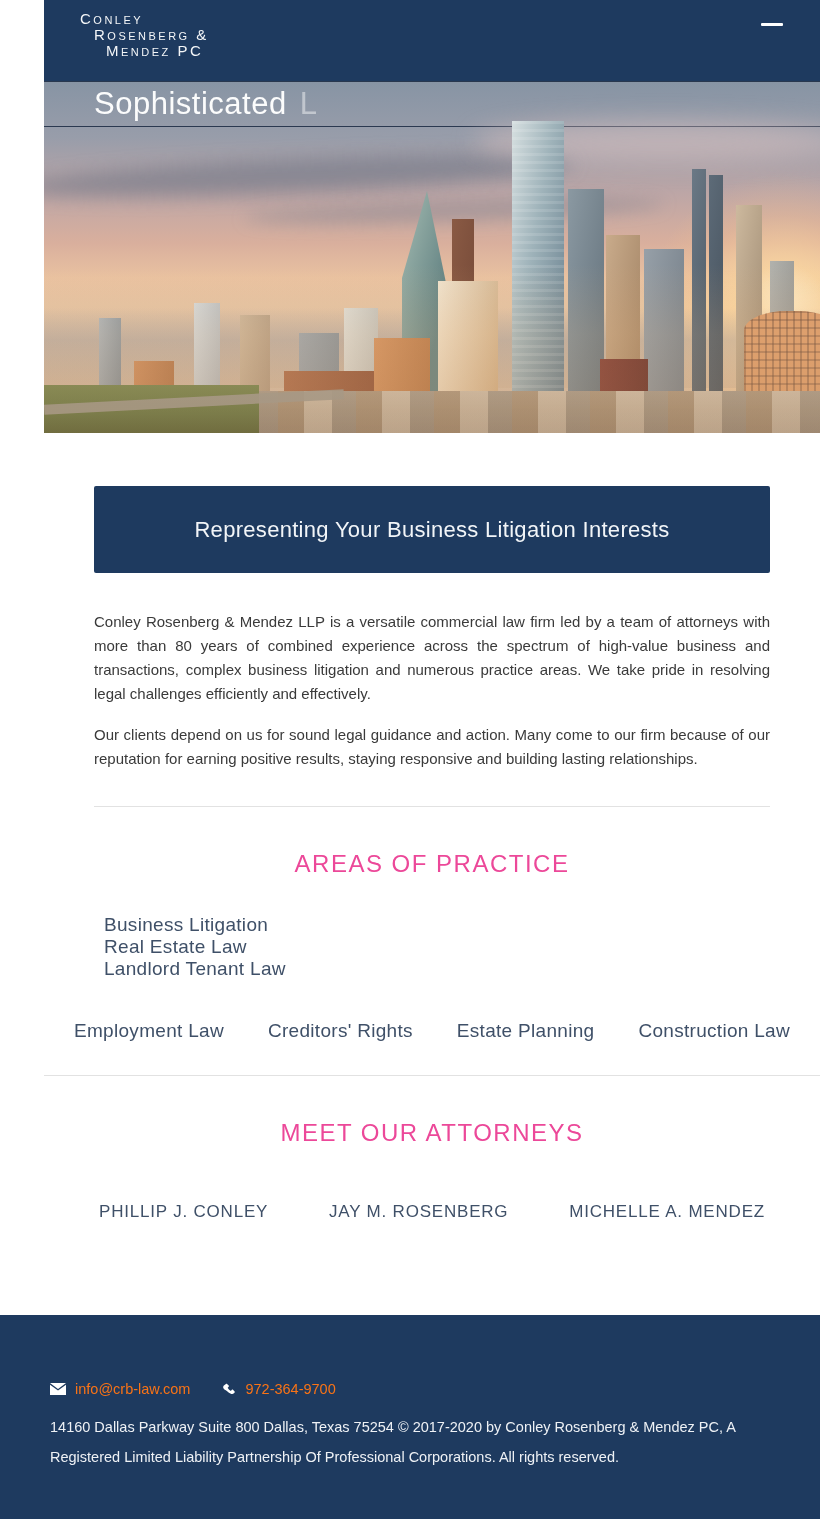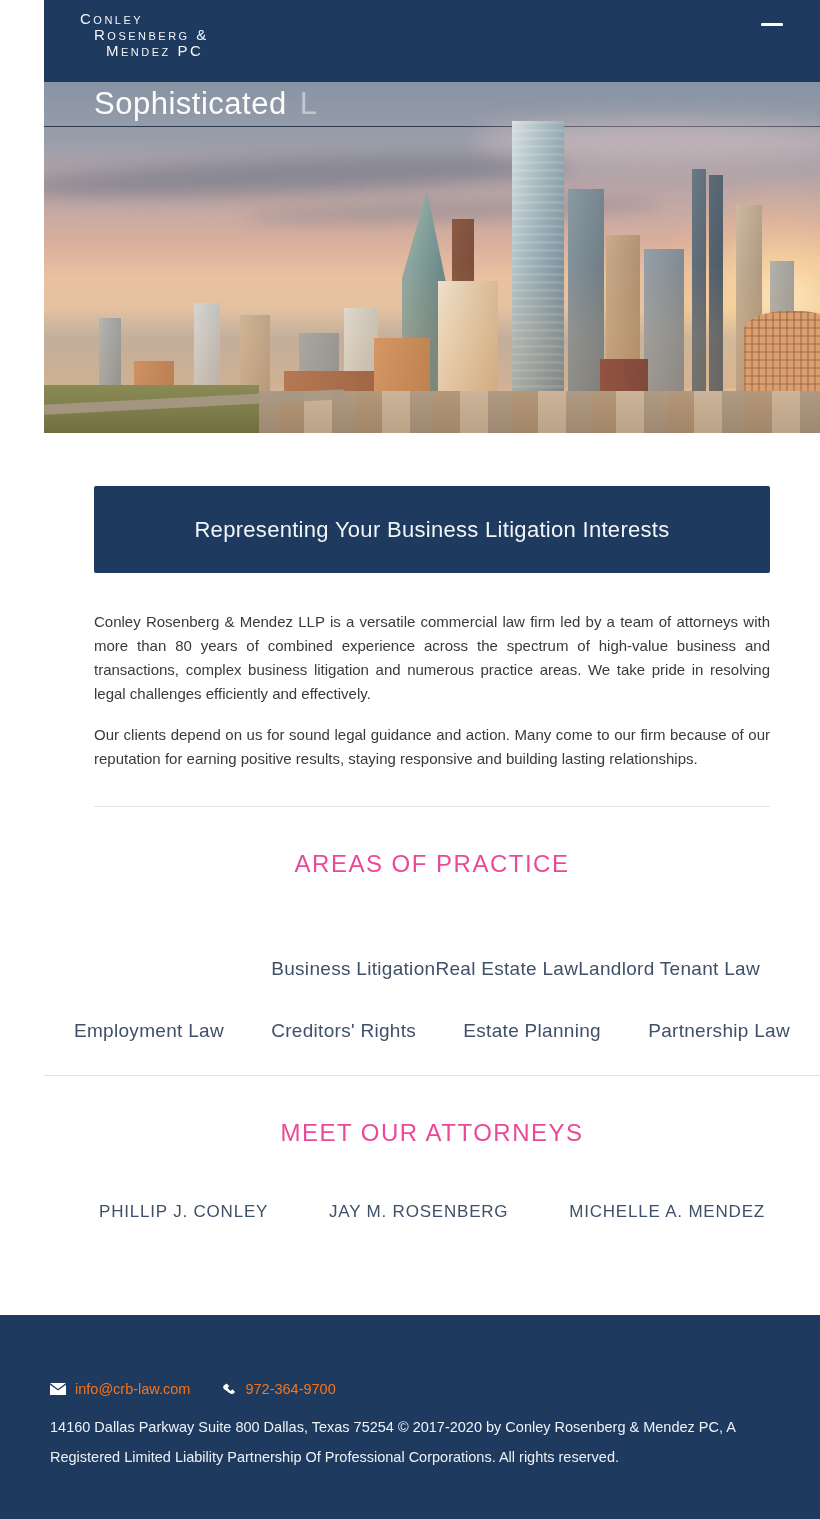--- a/index.html
+++ b/index.html
@@ -56,21 +56,21 @@
   .banner { margin:53px 50px 0 50px; height:87px; background:#1e3a5f; border-radius:2px;
     display:flex; align-items:center; justify-content:center; }
   .banner h1 { color:#f2f5f8; font-size:22px; font-weight:500; letter-spacing:0.3px; }
   .intro { margin:37px 50px 0 50px; }
   .intro p { font-size:15px; line-height:24px; color:#3a3a3a; text-align:justify; margin-bottom:17px; }
   .divider { border:none; border-top:1px solid #e2e2e2; margin:35px 50px 0 50px; }
   .divider.full { margin:33px 0 0 0; }
 
   
   .section-title { text-align:center; font-size:24px; font-weight:400; color:#ec4899; letter-spacing:1.5px; margin-top:43px; }
-  .practice-row1 { display:flex; justify-content:flex-end; margin:80px 60px 0 60px; }
+  .practice-row1 { display:flex; justify-content:space-between; margin:36px 60px 0 60px;flex-direction:column; }
   .practice-row2 { display:flex; justify-content:space-between; margin:40px 30px 0 30px; }
   .practice-link { font-size:19px; color:#3f5068; font-weight:500; letter-spacing:0.3px; cursor:pointer; }
 
   
   .attorney-row { display:flex; justify-content:space-between; margin:55px 55px 0 55px; }
   .attorney-link { font-size:17px; color:#3f5068; font-weight:500; letter-spacing:0.8px; cursor:pointer; text-transform:uppercase; }
 
   
   .footer { position:absolute; left:0; bottom:0; width:100%; height:204px; background:#1e3a5f; color:#f2f4f7; }
   .footer-inner { padding:66px 50px 0 50px; }
@@ -156,21 +156,21 @@
   <h2 class="section-title">AREAS OF PRACTICE</h2>
   <div class="practice-row1">
     <span class="practice-link">Business Litigation</span>
     <span class="practice-link">Real Estate Law</span>
     <span class="practice-link">Landlord Tenant Law</span>
   </div>
   <div class="practice-row2">
     <span class="practice-link">Employment Law</span>
     <span class="practice-link">Creditors' Rights</span>
     <span class="practice-link">Estate Planning</span>
-    <span class="practice-link">Partnership Law</span>
+    <span class="practice-link">Construction Law</span>
   </div>
 
   <hr class="divider full">
 
   <h2 class="section-title">MEET OUR ATTORNEYS</h2>
   <div class="attorney-row">
     <span class="attorney-link">PHILLIP J. CONLEY</span>
     <span class="attorney-link">JAY M. ROSENBERG</span>
     <span class="attorney-link">MICHELLE A. MENDEZ</span>
   </div>

